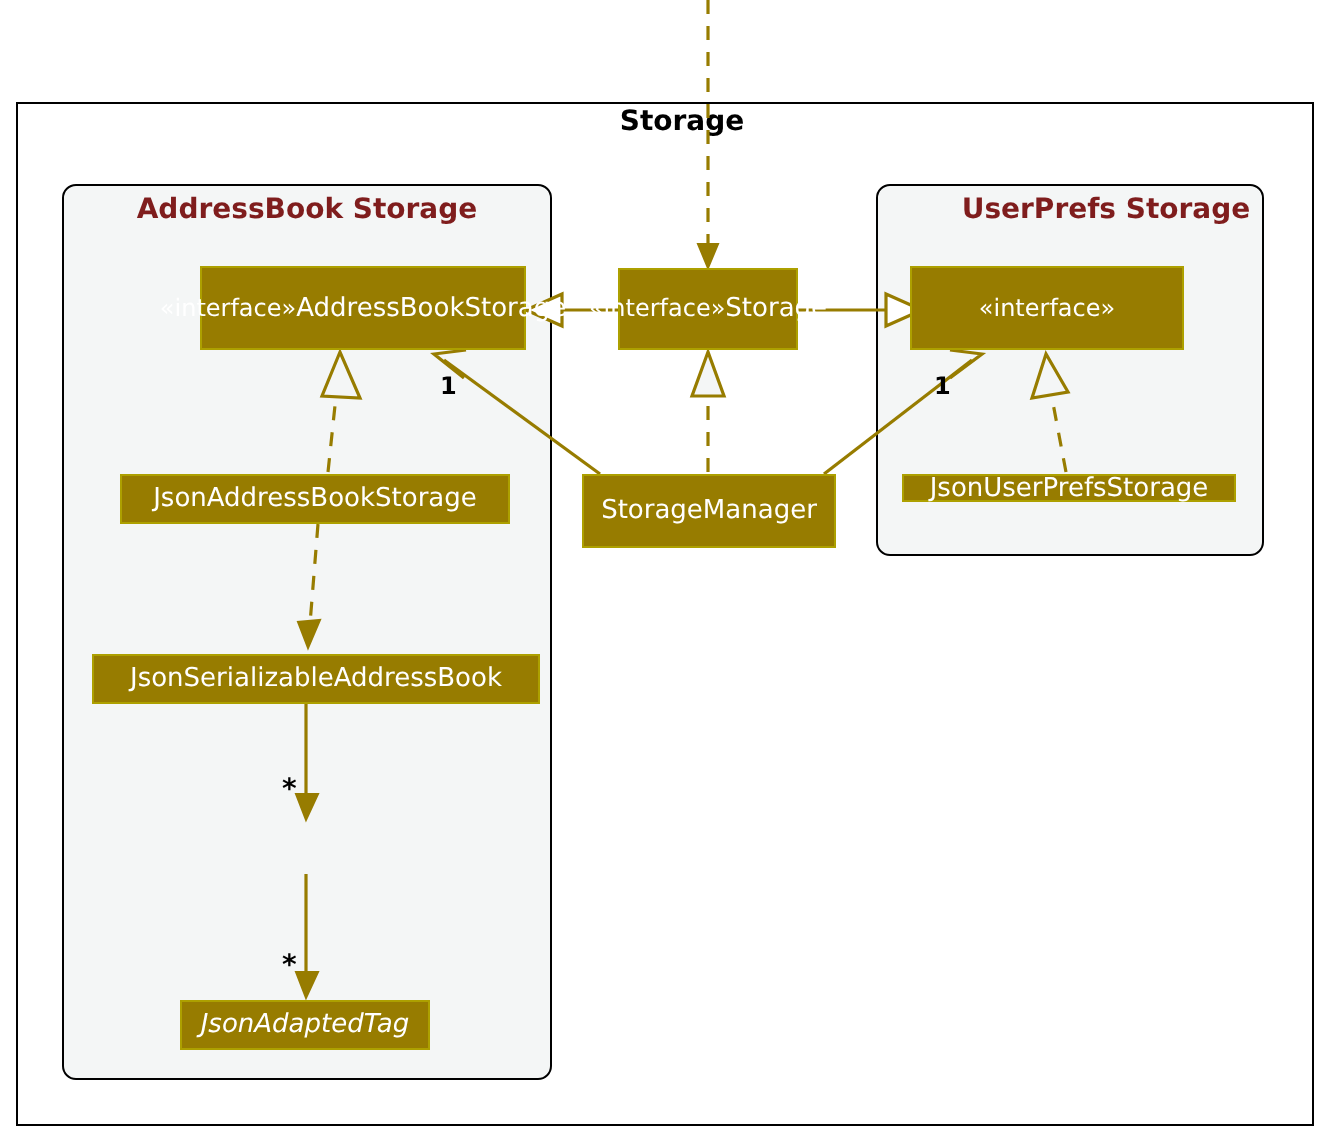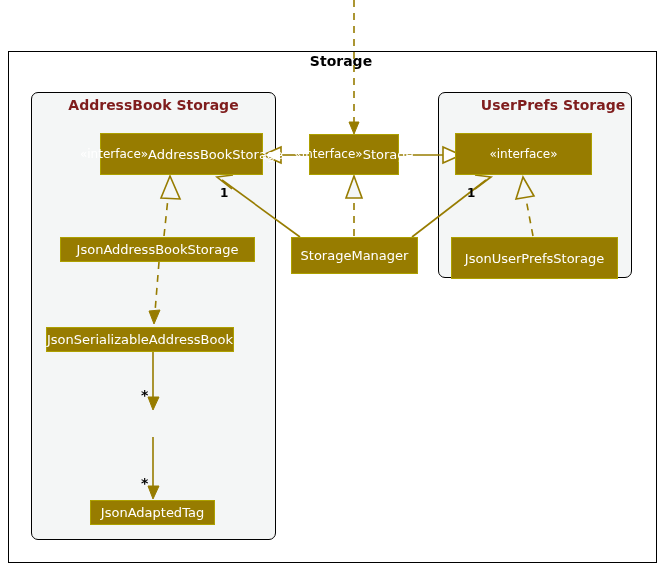--- a/index.html
+++ b/index.html
@@ -203,30 +203,30 @@
   </div>
 
   <div class="cls" style="left:60px; top:237px; width:195px; height:25px;">
     <span class="cname">JsonAddressBookStorage</span>
   </div>
 
   <div class="cls" style="left:291px; top:237px; width:127px; height:37px;">
     <span class="cname">StorageManager</span>
   </div>
 
-  <div class="cls" style="left:451px; top:237px; width:167px; height:42px;">
+  <div class="cls" style="left:451px; top:237px; width:167px; height:14px;">
     <span class="cname">JsonUserPrefsStorage</span>
   </div>
 
-  <div class="cls" style="left:46px; top:327px; width:188px; height:25px;">
+  <div class="cls" style="left:46px; top:327px; width:224px; height:25px;">
     <span class="cname">JsonSerializableAddressBook</span>
   </div>
 
 
-  <div class="cls" style="left:90px; top:500px; width:125px; height:25px;">
+  <div class="cls" style="left:90px; top:500px; width:125px; height:25px;font-style:italic;">
     <span class="cname">JsonAdaptedTag</span>
   </div>
 
   <div class="edge-label" style="left:220px; top:186px;">1</div>
 
   <div class="edge-label" style="left:467px; top:186px;">1</div>
 
   <div class="mult-star" style="left:141px; top:387px;">*</div>
 
   <div class="mult-star" style="left:141px; top:475px;">*</div>

